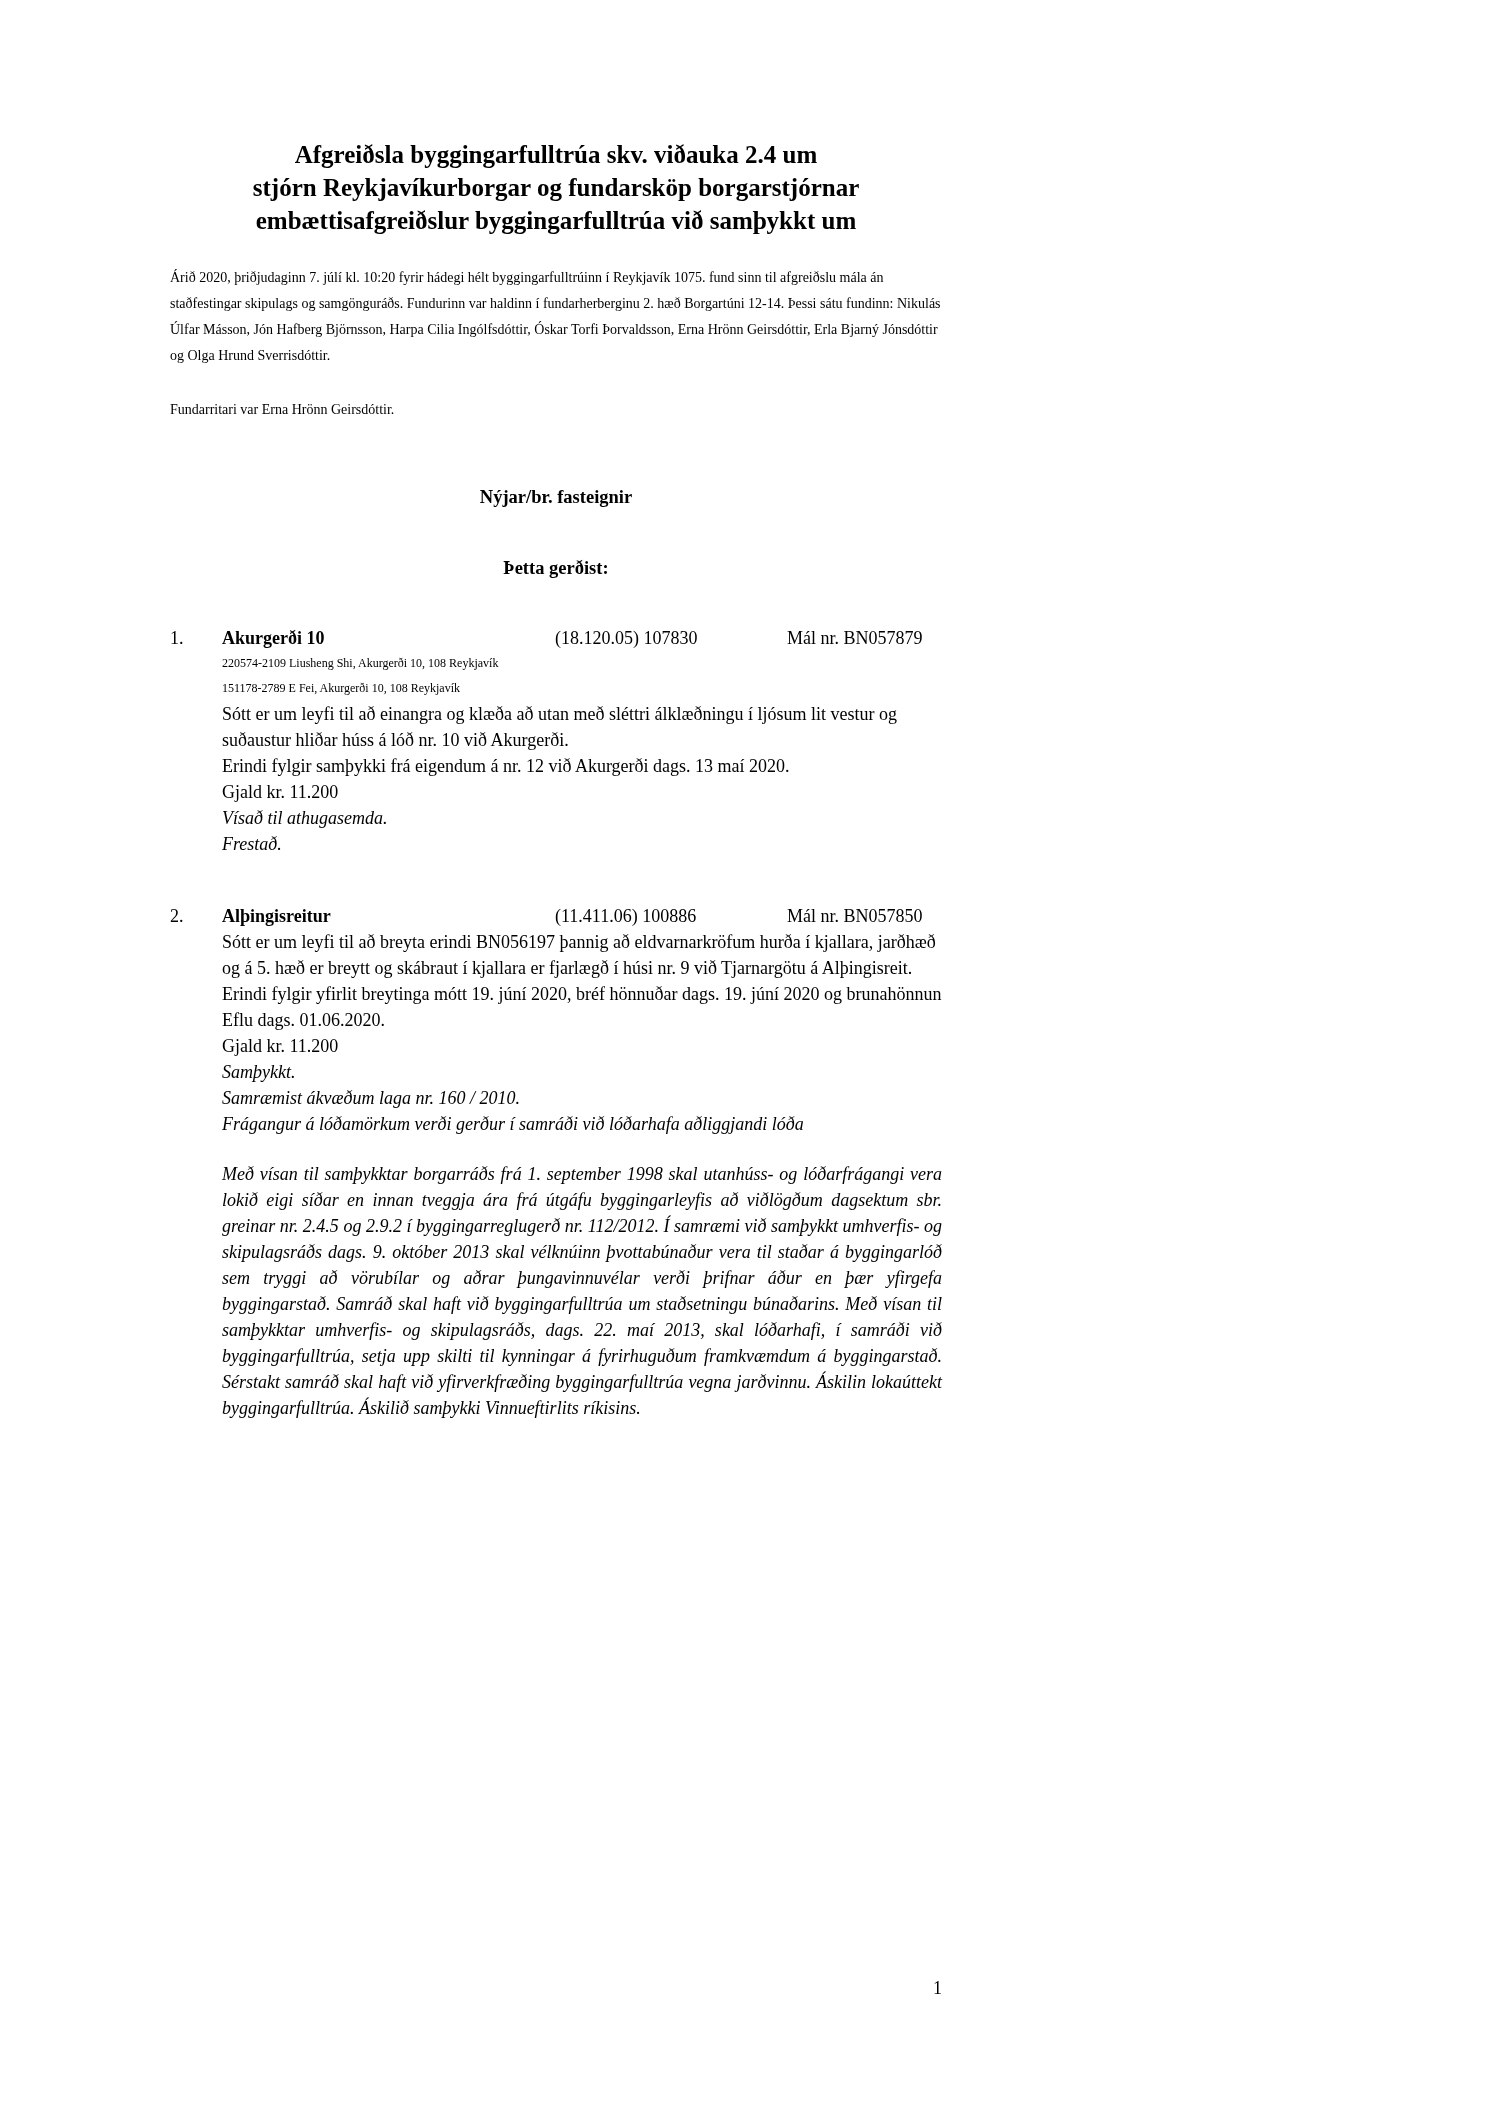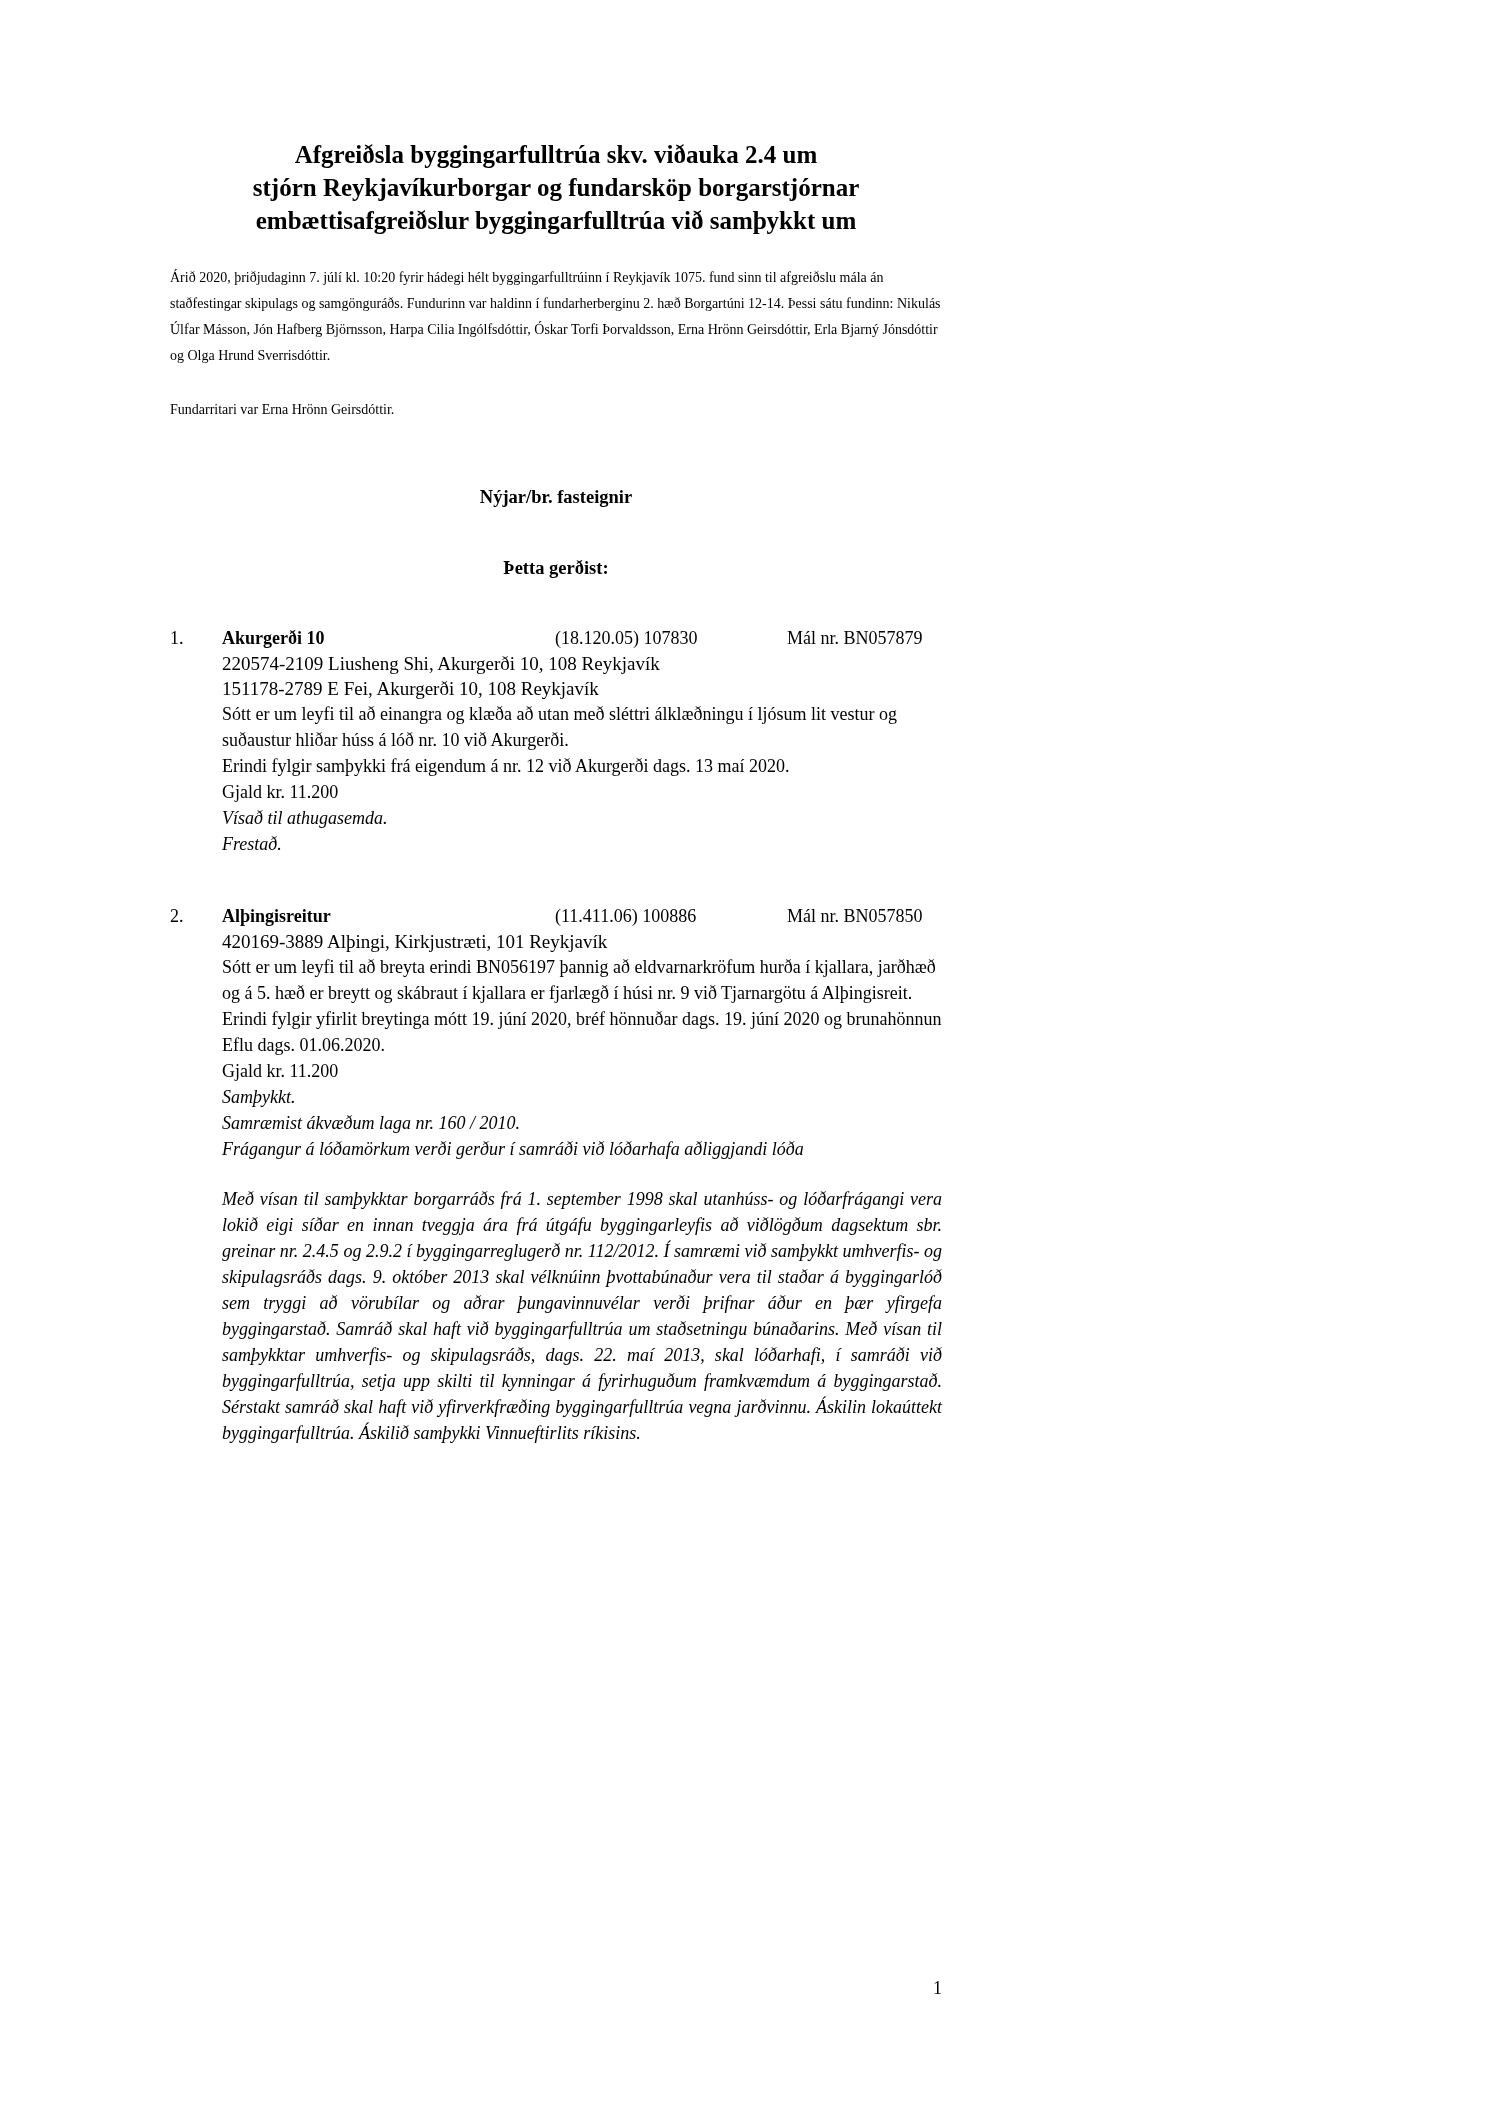--- a/index.html
+++ b/index.html
@@ -41,21 +41,21 @@
     margin-top: 46px;
     font-size: 18px;
     line-height: 26px;
   }
   .case-head { display: flex; }
   .cnum  { flex: 0 0 52px; }
   .cname { flex: 0 0 333px; font-weight: bold; }
   .cref  { flex: 0 0 232px; }
   .cfile { flex: 1; }
   .cbody { margin-left: 52px; }
-  .cparty { font-size: 19px; line-height: 25px; }
+  .cparty { font-size: 12px; line-height: 25px; }
   .ital { font-style: italic; }
   .just { text-align: justify; margin-top: 24px; }
   .pagenum {
     position: absolute;
     left: 170px;
     top: 1978px;
     width: 772px;
     text-align: right;
     font-size: 18px;
   }
@@ -98,21 +98,20 @@
   </div>
 
   <div class="case">
     <div class="case-head">
       <div class="cnum">2.</div>
       <div class="cname">Alþingisreitur</div>
       <div class="cref">(11.411.06) 100886</div>
       <div class="cfile">Mál nr. BN057850</div>
     </div>
     <div class="cbody">
-      <div class="cparty">420169-3889 Alþingi, Kirkjustræti, 101 Reykjavík</div>
       <div>Sótt er um leyfi til að breyta erindi BN056197 þannig að eldvarnarkröfum hurða í kjallara, jarðhæð og á 5. hæð er breytt og skábraut í kjallara er fjarlægð í húsi nr. 9 við Tjarnargötu á Alþingisreit.</div>
       <div>Erindi fylgir yfirlit breytinga mótt 19. júní 2020, bréf hönnuðar dags. 19. júní 2020 og brunahönnun Eflu dags. 01.06.2020.</div>
       <div>Gjald kr. 11.200</div>
       <div class="ital">Samþykkt.</div>
       <div class="ital">Samræmist ákvæðum laga nr. 160 / 2010.</div>
       <div class="ital">Frágangur á lóðamörkum verði gerður í samráði við lóðarhafa aðliggjandi lóða</div>
       <div class="ital just">Með vísan til samþykktar borgarráðs frá 1. september 1998 skal utanhúss- og lóðarfrágangi vera lokið eigi síðar en innan tveggja ára frá útgáfu byggingarleyfis að viðlögðum dagsektum sbr. greinar nr. 2.4.5 og 2.9.2 í byggingarreglugerð nr. 112/2012. Í samræmi við samþykkt umhverfis- og skipulagsráðs dags. 9. október 2013 skal vélknúinn þvottabúnaður vera til staðar á byggingarlóð sem tryggi að vörubílar og aðrar þungavinnuvélar verði þrifnar áður en þær yfirgefa byggingarstað. Samráð skal haft við byggingarfulltrúa um staðsetningu búnaðarins. Með vísan til samþykktar umhverfis- og skipulagsráðs, dags. 22. maí 2013, skal lóðarhafi, í samráði við byggingarfulltrúa, setja upp skilti til kynningar á fyrirhuguðum framkvæmdum á byggingarstað. Sérstakt samráð skal haft við yfirverkfræðing byggingarfulltrúa vegna jarðvinnu. Áskilin lokaúttekt byggingarfulltrúa. Áskilið samþykki Vinnueftirlits ríkisins.</div>
     </div>
   </div>
 

